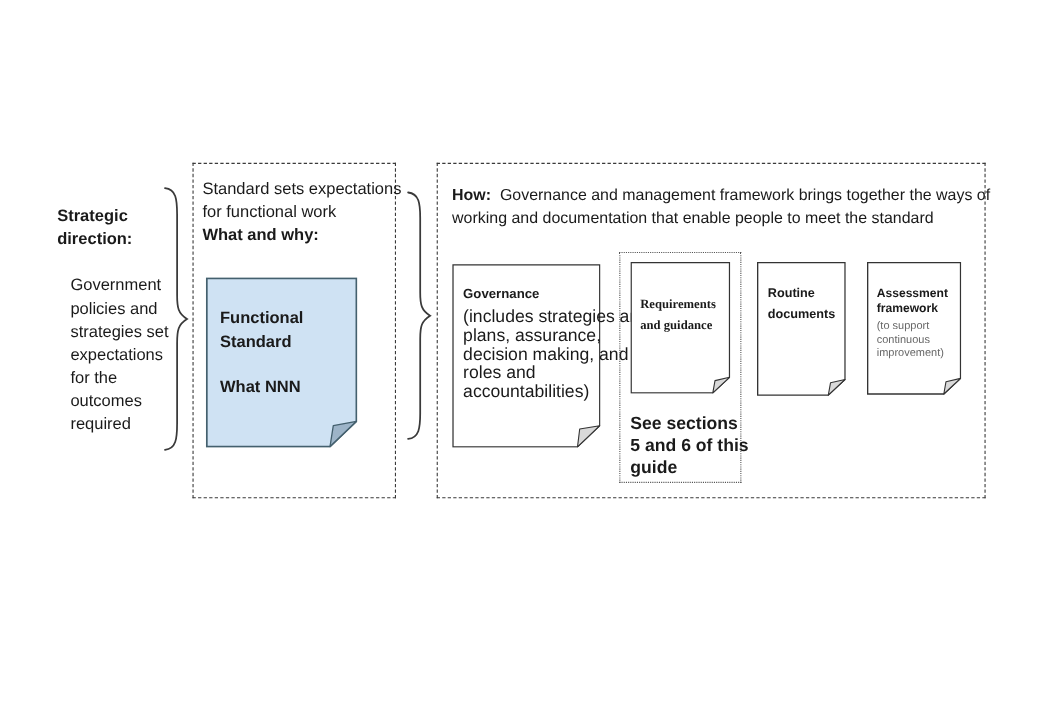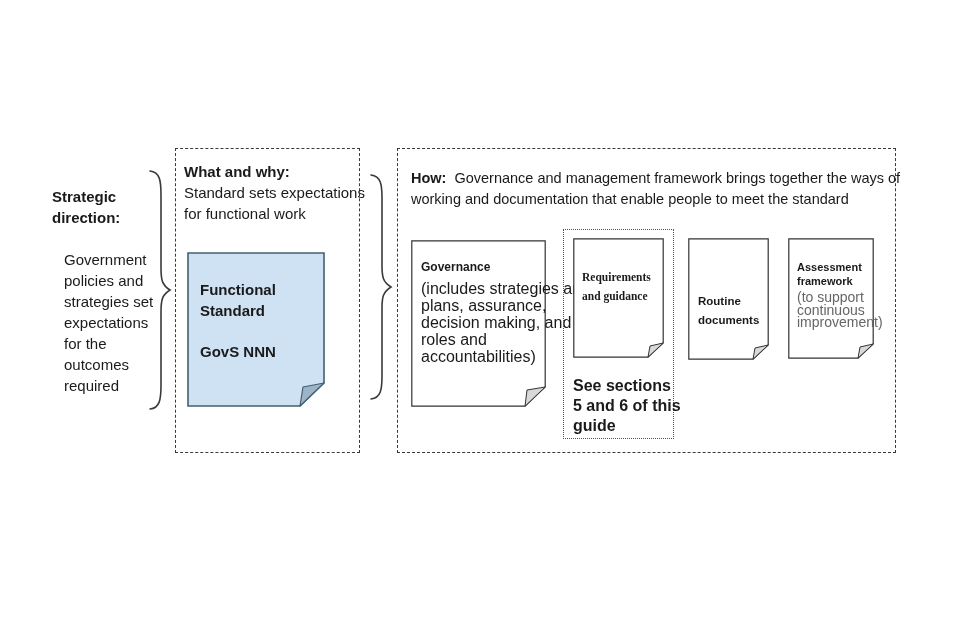--- a/index.html
+++ b/index.html
@@ -28,26 +28,26 @@
   
   .how-head{position:absolute;left:13px;top:19px;font-size:14.5px;line-height:21px;white-space:pre;}
   .how-head b{margin-right:8px;}
   
   .gov-content{padding:18px 6px 0 10px;}
   .gov-title{font-size:12px;line-height:18px;font-weight:bold;}
   .gov-body{margin-top:4px;font-size:16px;line-height:17px;}
   
   .small-title{font-size:11.5px;line-height:19px;font-weight:bold;}
   .req-content{padding:30px 4px 0 9px;}
-  .routine-content{padding:54px 4px 0 10px;}
+  .routine-content{padding:20px 4px 0 10px;}
   .note{position:absolute;left:9px;top:146px;font-size:16px;line-height:20px;font-weight:bold;white-space:pre;}
   
   .assess-content{padding:22px 4px 0 9px;}
   .assess-title{font-size:11px;line-height:14px;font-weight:bold;}
-  .assess-body{margin-top:3px;font-size:14px;line-height:12.5px;color:var(--muted-text,#666);}
+  .assess-body{margin-top:3px;font-size:10px;line-height:12.5px;color:var(--muted-text,#666);}
 </style>
 </head>
 <body>
 
 <div class="canvas">
 
   <div class="abs pre bold txt15" style="left:52px;top:186px;">Strategic
 direction:</div>
   <div class="abs pre txt15" style="left:64px;top:249px;">Government
 policies and
@@ -56,34 +56,34 @@
 for the
 outcomes
 required</div>
 
   <svg class="brace" style="left:146px;top:168px;" width="28" height="244" viewBox="0 0 28 244">
     <path d="M4,3 C14,4 15,13 15,27 L15,100 C15,112 16,117 24,122 C16,127 15,132 15,144 L15,217 C15,231 14,240 4,241"></path>
   </svg>
 
   <div class="dashed-box" style="left:175px;top:148px;width:183px;height:303px;">
     <div class="panel-head">
-      <div class="pre bold txt15">What and why:</div>
       <div class="pre txt15">Standard sets expectations
 for functional work</div>
+      <div class="pre bold txt15">What and why:</div>
     </div>
 
     <div class="doc" style="left:11px;top:103px;width:138px;height:155px;">
       <svg width="138" height="155" viewBox="0 0 138 155">
         <polygon points="1,1 137,1 137,131 113,154 1,154" style="fill:var(--standard-doc-fill);stroke:var(--standard-doc-border);stroke-width:1.6;stroke-linejoin:miter;"></polygon>
         <path d="M113,154 L137,131 L116,135 Z" style="fill:var(--fold-blue);stroke:var(--standard-doc-border);stroke-width:1.2;stroke-linejoin:round;"></path>
       </svg>
       <div class="doc-content std-doc-content">
         <div class="pre">Functional
 Standard</div>
-        <div class="pre std-code">GovS NNN</div>
+        <div class="pre std-code">What NNN</div>
       </div>
     </div>
   </div>
 
   <svg class="brace" style="left:367px;top:172px;" width="28" height="230" viewBox="0 0 28 230">
     <path d="M4,3 C14,4 15,13 15,26 L15,94 C15,105 16,110 24,115 C16,120 15,125 15,136 L15,204 C15,217 14,226 4,227"></path>
   </svg>
 
   <div class="dashed-box" style="left:397px;top:148px;width:497px;height:303px;">
 

